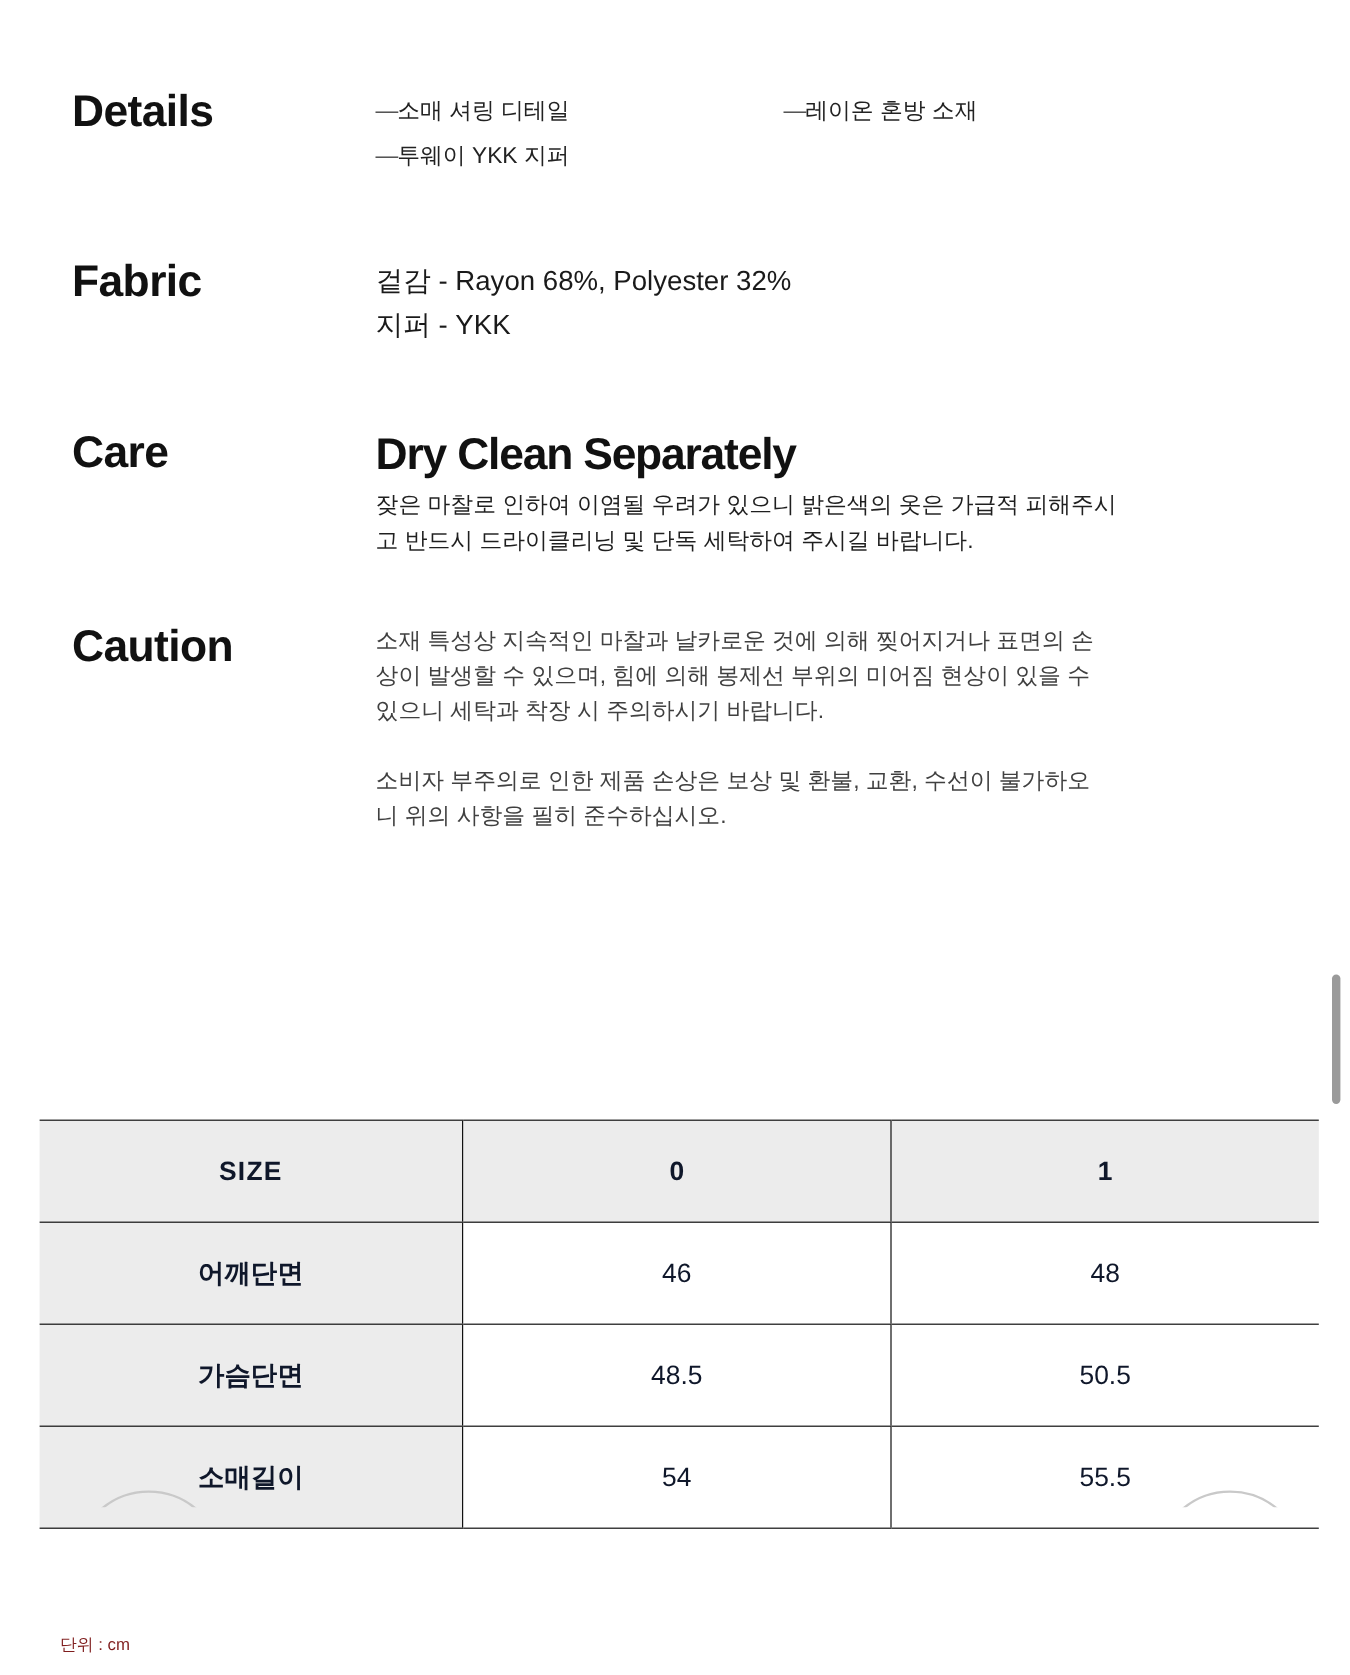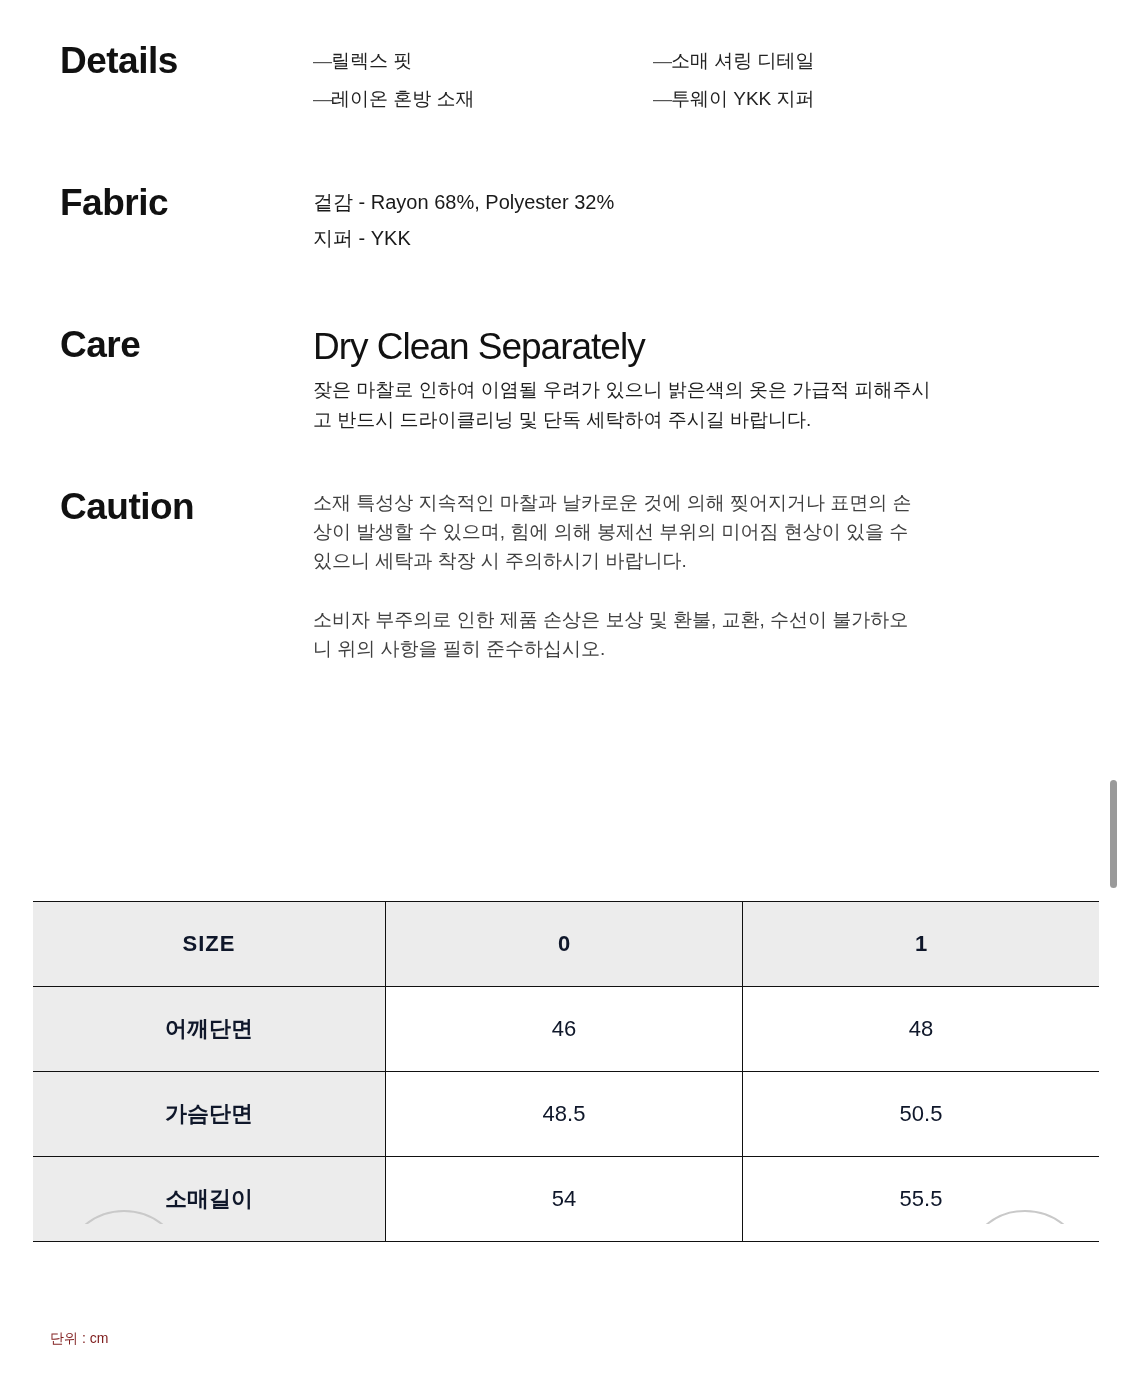--- a/index.html
+++ b/index.html
@@ -13,20 +13,21 @@
     font-family: "Liberation Sans", sans-serif;
     color: #111111;
     position: relative;
     overflow: hidden;
   }
 
   .page {
     position: relative;
     width: 1125px;
     height: 1224px;
+    margin-top: 32px;
   }
 
   
   .info-section {
     position: absolute;
     left: 0;
     width: 1125px;
   }
   .info-label {
     position: absolute;
@@ -60,29 +61,29 @@
     white-space: nowrap;
   }
   .details-item .dash {
     display: inline-block;
     width: 18px;
     color: #555555;
   }
 
   
   .fabric-line {
-    font-size: 20px;
+    font-size: 23px;
     line-height: 36px;
     color: #1a1a1a;
   }
 
   
   .care-title {
     font-size: 37px;
-    font-weight: 400;
+    font-weight: 700;
     letter-spacing: -1px;
     color: #111111;
     line-height: 1.15;
     margin-bottom: 6px;
   }
   .care-note {
     font-size: 19px;
     line-height: 30px;
     color: #1f1f1f;
     width: 625px;
@@ -192,21 +193,20 @@
 </style>
 </head>
 <body>
 
 <div class="page">
 
   <div class="info-section" style="top:42px;">
     <div class="info-label">Details</div>
     <div class="info-body">
       <div class="details-grid">
-        <div class="details-item"><span class="dash">—</span><span>릴렉스 핏</span></div>
         <div class="details-item"><span class="dash">—</span><span>소매 셔링 디테일</span></div>
         <div class="details-item"><span class="dash">—</span><span>레이온 혼방 소재</span></div>
         <div class="details-item"><span class="dash">—</span><span>투웨이 YKK 지퍼</span></div>
       </div>
     </div>
   </div>
 
   <div class="info-section" style="top:184px;">
     <div class="info-label">Fabric</div>
     <div class="info-body">

